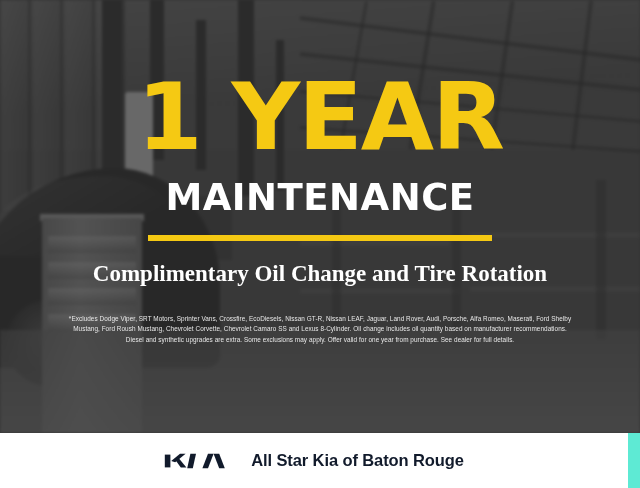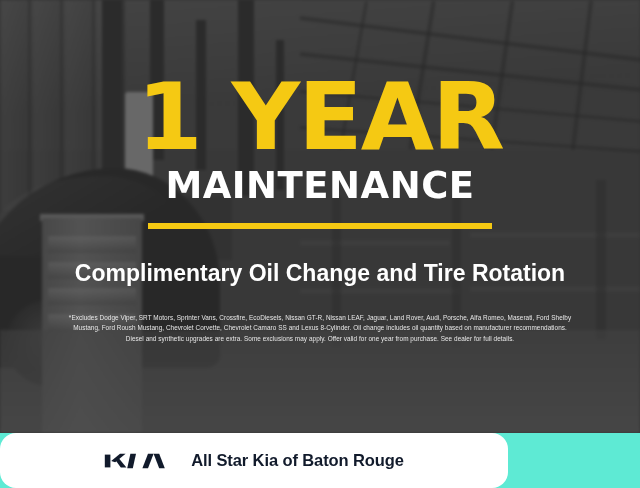--- a/index.html
+++ b/index.html
@@ -142,67 +142,66 @@
     color:#ffffff;
     white-space:nowrap;
   }
   .sub1 {
     margin-top:10px;
     font-size:37px;
     line-height:40px;
     letter-spacing:0.5px;
   }
   .sub2 {
-    margin-top:2px;
+    margin-top:14px;
     font-size:37px;
     line-height:40px;
     letter-spacing:0.5px;
   }
 
   .rule {
     margin-top:17px;
     width:344px;
     height:6px;
     background:#f5c913;
   }
 
   .body1, .body2 {
     font-family:"Liberation Sans", sans-serif;
     font-weight:bold;
     color:#ffffff;
     white-space:nowrap;
   }
-  .body1 { margin-top:30px; font-size:23px; line-height:28px; }
+  .body1 { margin-top:19px; font-size:23px; line-height:28px;font-family:Liberation Serif, serif; }
   .body2 { margin-top:1px; font-size:23px; line-height:28px; }
 
   .disclaimer {
     margin-top:26px;
     width:616px;
     font-size:6.4px;
     line-height:10.4px;
     color:#e8e8e8;
     font-family:"Liberation Sans", sans-serif;
     letter-spacing:0.05px;
   }
   .disclaimer div { white-space:nowrap; }
   .d1 { text-align:center; }
   .d2 { text-align:center; }
   .d3 { text-align:center; }
 
   
   .footer {
     position:absolute;
     left:0; top:433px;
-    width:508px; height:55px;
+    width:628px; height:55px;
     background:#ffffff;
     display:flex;
     align-items:center;
     justify-content:center;
     gap:19px;
-    border-radius:16px;
   }
   .kia-logo { display:block; }
   .dealer {
     font-family:"Liberation Sans", sans-serif;
     font-size:16.5px;
     font-weight:bold;
     color:#111a2b;
     letter-spacing:-0.1px;
     white-space:nowrap;
   }

